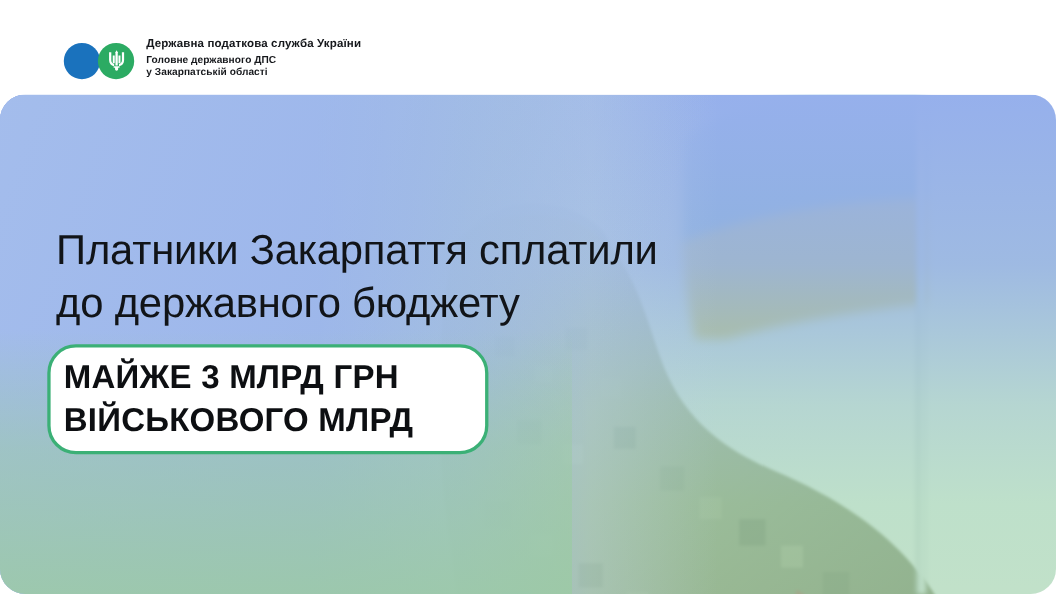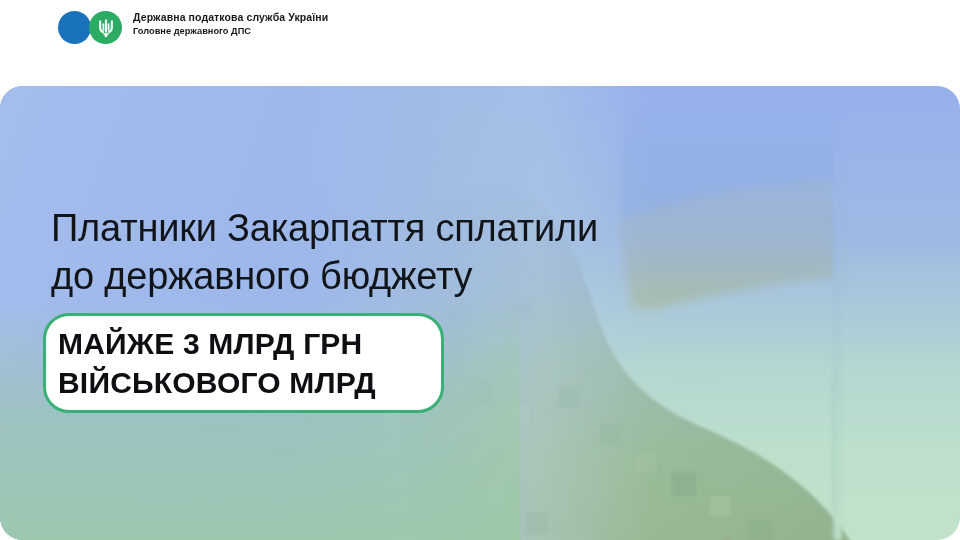--- a/index.html
+++ b/index.html
@@ -19,22 +19,22 @@
   }
 
   
   .header{
     position:absolute;left:0;top:0;
     width:960px;height:86px;
     background:#ffffff;
     z-index:40;
   }
   .logo-lockup{
-    position:absolute;left:58px;top:11px;
-    display:flex;align-items:flex-start;
+    position:absolute;left:58px;top:34px;
+    display:flex;align-items:flex-end;
   }
   .logo-marks{
     position:relative;
     width:64px;height:33px;
     flex:0 0 auto;
   }
   .dot{
     position:absolute;top:0;
     width:33px;height:33px;border-radius:50%;
   }
@@ -209,20 +209,21 @@
             <path fill="#ffffff" d="M8.0 10.0 L11.6 10.0 L11.6 24.0 L8.0 24.0 Z"></path>
             <path fill="#ffffff" d="M22.0 10.0 L18.4 10.0 L18.4 24.0 L22.0 24.0 Z"></path>
             <path fill="#ffffff" d="M9.6 29.5 L20.4 29.5 L20.4 32.4 L17.8 32.4 L17.8 34.6 C17.8 36.4 16.6 37.6 15 37.6 C13.4 37.6 12.2 36.4 12.2 34.6 L12.2 32.4 L9.6 32.4 Z"></path>
           </svg>
         </div>
       </div>
 
       <div class="logo-text">
         <div class="logo-line-1">Державна податкова служба України</div>
         <div class="logo-line-2">Головне державного ДПС</div>
+        <div class="logo-line-3">у Закарпатській області</div>
       </div>
 
     </div>
   </div>
 
   <div class="stage">
 
     <div class="sky"></div>
 
     <div class="soldier">

